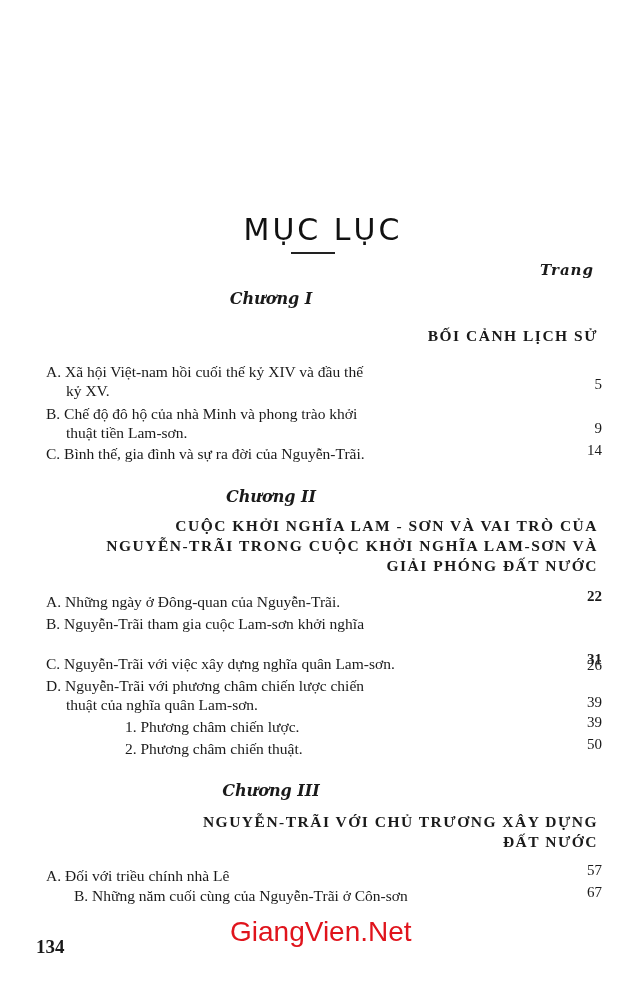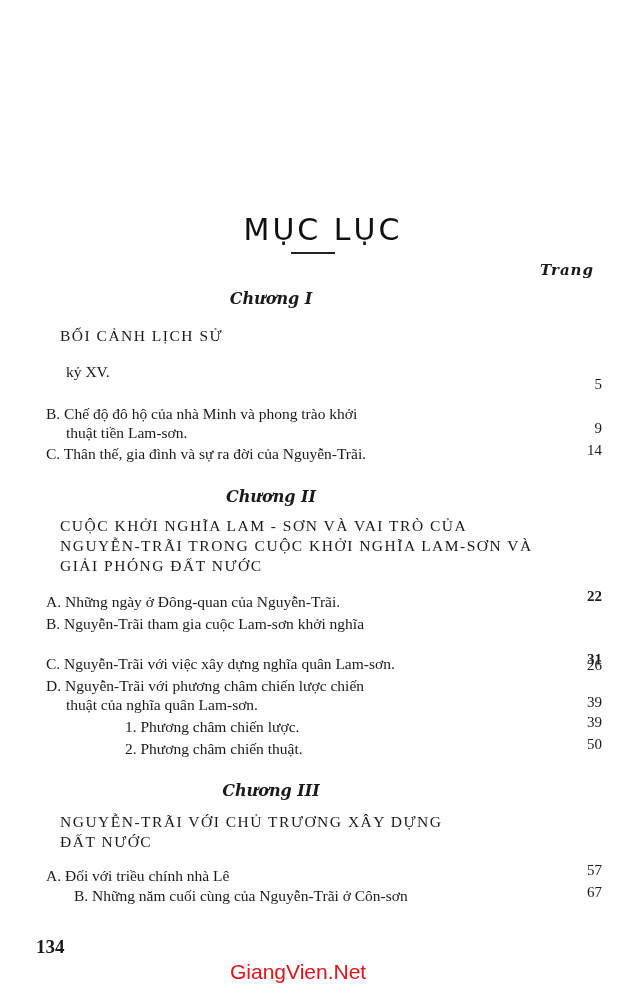--- a/index.html
+++ b/index.html
@@ -12,56 +12,58 @@
       left: 0; width: 634px; top: 212px; text-align: center;
       font-family: "DejaVu Sans", sans-serif; font-size: 30px; letter-spacing: 3px; color: #111;
       padding-left: 6px;
     }
     .title-underline { left: 291px; top: 252px; width: 44px; height: 2px; background: #222; }
     .trang { right: 40px; top: 261px; font-style: italic; font-weight: bold; font-size: 15px; letter-spacing: 1px; }
     .chapter {
       left: 0; width: 542px; text-align: center; font-style: italic; font-weight: bold; font-size: 16px;
     }
     .heading {
-      left: 60px; width: 530px; text-align: left; font-size: 15.5px; letter-spacing: 1.5px; line-height: 20px;
+      left: 68px; width: 530px; text-align: right; font-size: 15.5px; letter-spacing: 1.5px; line-height: 20px;
       font-family: "Liberation Serif", serif;
+      font-weight: bold;
     }
     .entry { left: 46px; width: 500px; font-size: 15.5px; line-height: 19px; font-family: "Liberation Serif", serif; }
     .entry .indent { padding-left: 20px; display: block; }
     .sub { left: 92px; width: 440px; font-size: 15.5px; line-height: 19px; font-family: "Liberation Serif", serif; margin-left: 33px; }
     .page { right: 32px; width: 40px; text-align: right; font-size: 15px; font-family: "Liberation Serif", serif; }
     .page.bold { font-weight: bold; }
     .watermark {
-      left: 230px; top: 960px; font-family: "Liberation Sans", sans-serif; font-size: 21px; color: #e0141c;
+      left: 230px; top: 916px; font-family: "Liberation Sans", sans-serif; font-size: 28px; color: #e0141c;
     }
     .folio { left: 36px; top: 936px; font-weight: bold; font-size: 19px; font-family: "Liberation Serif", serif; }
   </style>
 </head>
 <body>
 
 <div class="abs title">MỤC LỤC</div>
 <div class="abs title-underline"></div>
 <div class="abs trang">Trang</div>
 
 <div class="abs chapter" style="top:289px;">Chương I</div>
 <div class="abs heading" style="top:326px;">BỐI CẢNH LỊCH SỬ</div>
 
 <div class="abs entry" style="top:362px;">
+  <span>A. Xã hội Việt-nam hồi cuối thế kỷ XIV và đầu thế</span>
   <span class="indent">kỷ XV.</span>
 </div>
 <div class="abs page" style="top:376px;">5</div>
 
 <div class="abs entry" style="top:404px;">
   <span>B. Chế độ đô hộ của nhà Minh và phong trào khởi</span>
   <span class="indent">thuật tiền Lam-sơn.</span>
 </div>
 <div class="abs page" style="top:420px;">9</div>
 
 <div class="abs entry" style="top:444px;">
-  <span>C. Thân thế, gia đình và sự ra đời của Nguyễn-Trãi.</span>
+  <span>C. Bình thế, gia đình và sự ra đời của Nguyễn-Trãi.</span>
 </div>
 <div class="abs page" style="top:442px;">14</div>
 
 <div class="abs chapter" style="top:487px;">Chương II</div>
 <div class="abs heading" style="top:516px;">
   <div>CUỘC KHỞI NGHĨA LAM - SƠN VÀ VAI TRÒ CỦA</div>
   <div>NGUYỄN-TRÃI TRONG CUỘC KHỞI NGHĨA LAM-SƠN VÀ</div>
   <div>GIẢI PHÓNG ĐẤT NƯỚC</div>
 </div>
 

